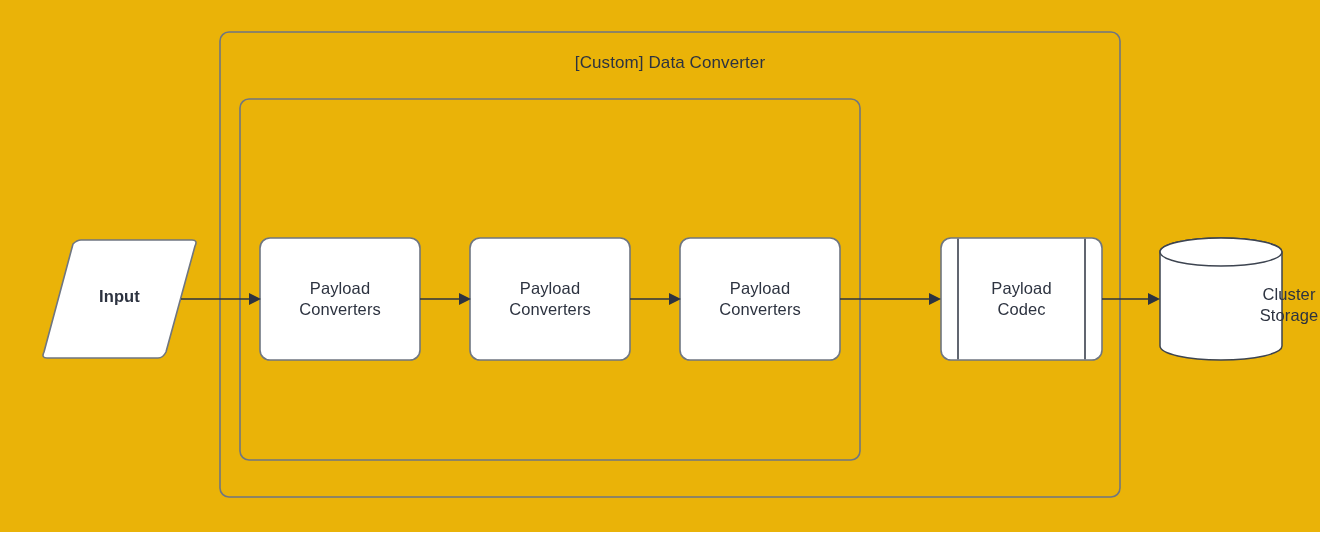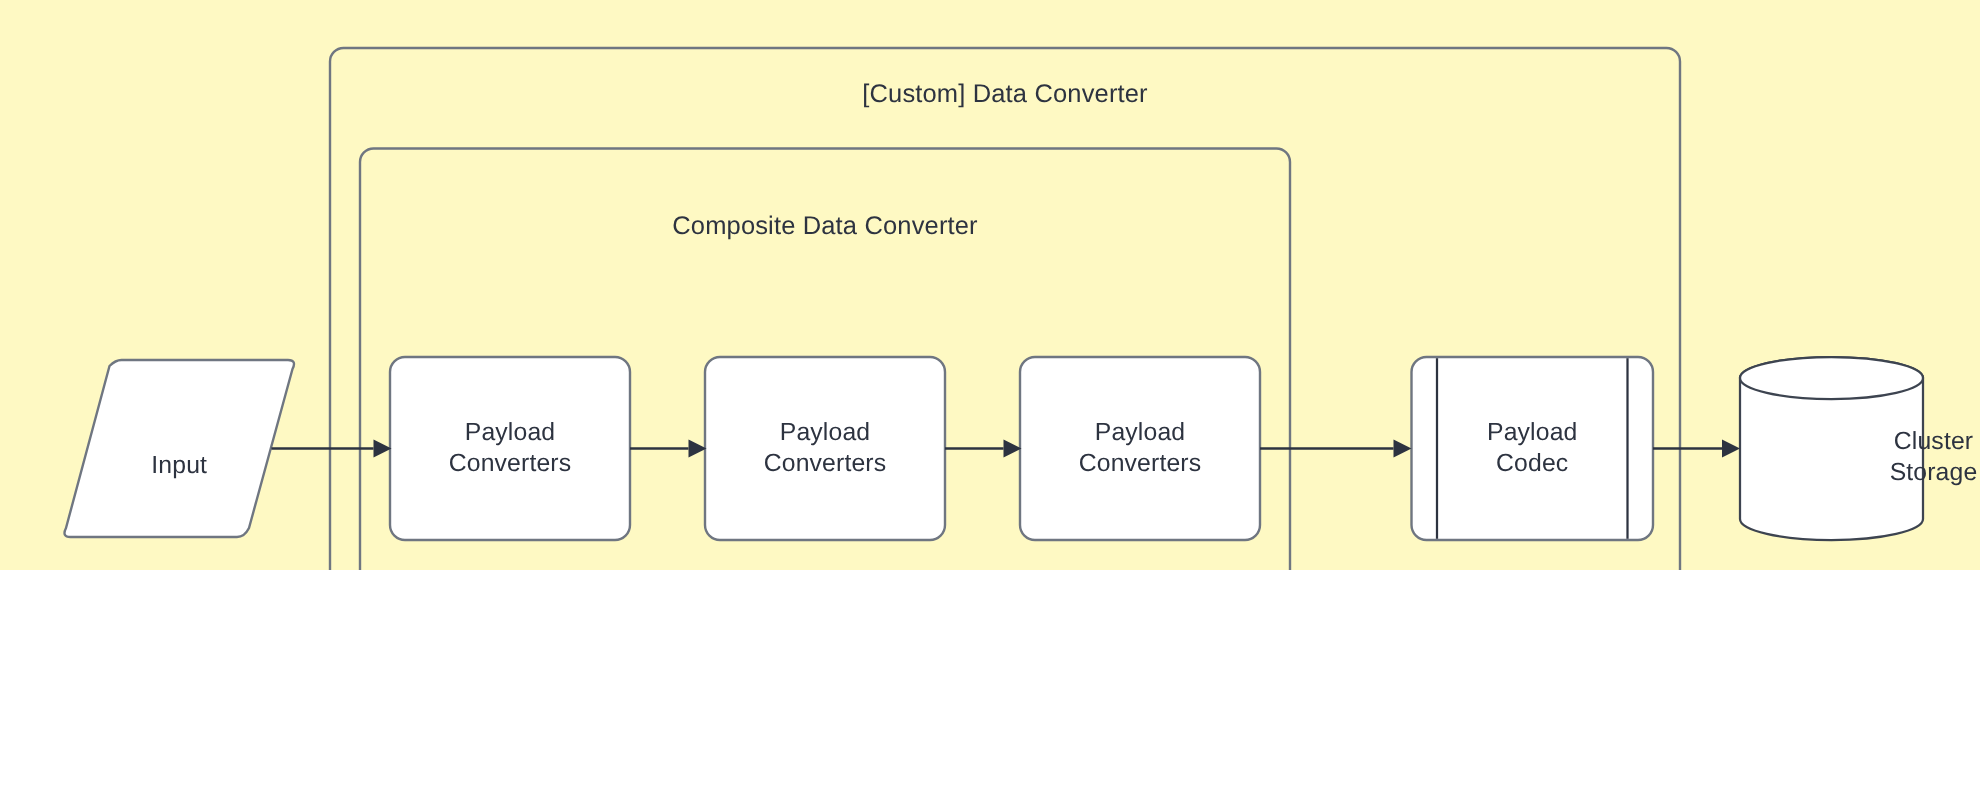--- a/index.html
+++ b/index.html
@@ -8,22 +8,22 @@
     padding: 0;
     background: #ffffff;
   }
   body {
     font-family: "Liberation Sans", "DejaVu Sans", sans-serif;
     color: #2d3340;
   }
   #canvas {
     position: relative;
     width: 1320px;
-    height: 380px;
-    background: #fef9c3;
+    height: 532px;
+    background: #eab308;
     overflow: hidden;
   }
   #diagram-svg {
     position: absolute;
     left: 0;
     top: 0;
     width: 1320px;
     height: 540px;
     display: block;
   }
@@ -145,23 +145,22 @@
 
     <g>
       <line class="edge-line" x1="1102" y1="299" x2="1148" y2="299"></line>
       <polygon class="arrow-head" points="1148,293 1160,299 1148,305"></polygon>
     </g>
 
   </svg>
 
   <div class="label label-title" style="left:220px; top:52px; width:900px;">[Custom] Data Converter</div>
 
-  <div class="label label-title" style="left:240px; top:140px; width:620px;">Composite Data Converter</div>
 
-  <div class="label label-node center-box" style="left:42px; top:252px; width:155px; height:118px;">Input</div>
+  <div class="label label-node center-box" style="left:42px; top:238px; width:155px; height:118px;font-weight:bold;">Input</div>
 
   <div class="label label-node center-box" style="left:260px; top:238px; width:160px; height:122px;">Payload
 Converters</div>
 
   <div class="label label-node center-box" style="left:470px; top:238px; width:160px; height:122px;">Payload
 Converters</div>
 
   <div class="label label-node center-box" style="left:680px; top:238px; width:160px; height:122px;">Payload
 Converters</div>
 

